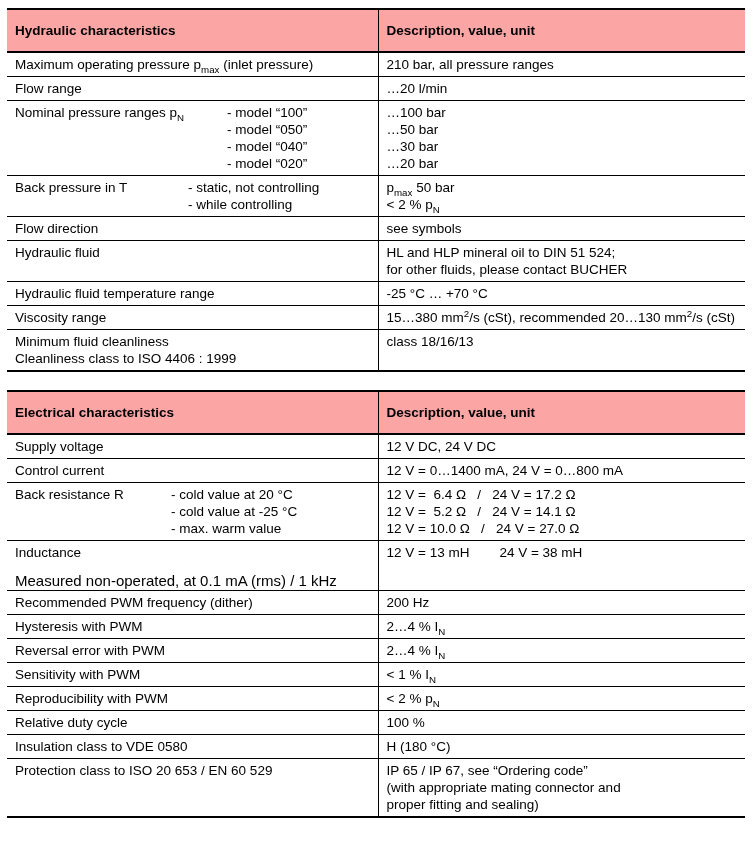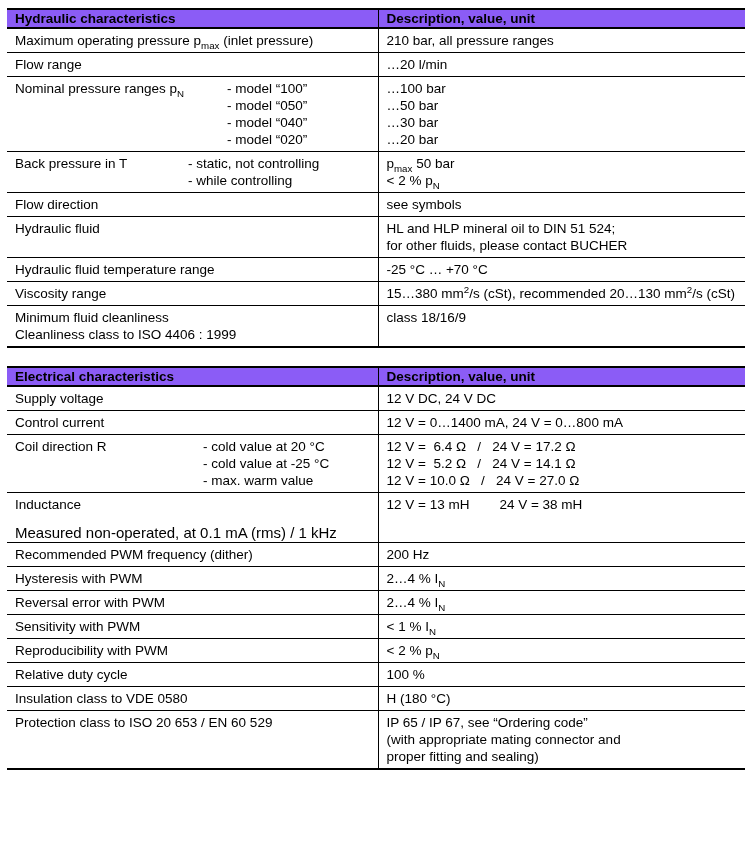--- a/index.html
+++ b/index.html
@@ -17,24 +17,24 @@
     width:738px;
     margin:0 0 18px 1px;
     border-top:2px solid #000;
   }
   table.spec th, table.spec td{
     vertical-align:top;
     text-align:left;
     line-height:17px;
   }
   table.spec thead th{
-    background:#8b5cf6;
+    background:#fca5a5;
     border-bottom:2px solid #000;
     font-weight:bold;
-    padding:0 8px;
+    padding:12px 8px;
   }
   table.spec tbody td{
     border-bottom:1px solid #000;
     padding:3px 8px;
   }
   table.spec tbody tr:last-child td{
     border-bottom:2px solid #000;
   }
   table.spec th.c2, table.spec td.c2{
     border-left:1px solid #000;
@@ -179,21 +179,21 @@
       <tr>
         <td class="c1">
           <div class="lblwrap">
             <div>
               <div class="vline">Minimum fluid cleanliness</div>
               <div class="vline">Cleanliness class to ISO 4406 : 1999</div>
             </div>
           </div>
         </td>
         <td class="c2">
-          <div class="vline">class 18/16/9</div>
+          <div class="vline">class 18/16/13</div>
         </td>
       </tr>
     </tbody>
 </table>
 
 <table class="spec">
   <colgroup>
       <col style="width:371px">
       <col style="width:367px">
     </colgroup>
@@ -225,23 +225,23 @@
           </div>
         </td>
         <td class="c2">
           <div class="vline">12 V = 0…1400 mA, 24 V = 0…800 mA</div>
         </td>
       </tr>
       <tr>
         <td class="c1">
           <div class="lblwrap">
             <div>
-              <div class="vline">Coil direction R</div>
-            </div>
-            <div class="sub" style="left: 188px;">
+              <div class="vline">Back resistance R</div>
+            </div>
+            <div class="sub" style="left: 156px;">
               <div class="vline">- cold value at 20 °C</div>
               <div class="vline">- cold value at -25 °C</div>
               <div class="vline">- max. warm value</div>
             </div>
           </div>
         </td>
         <td class="c2">
           <div class="vline">12 V =  6.4 Ω   /   24 V = 17.2 Ω</div>
           <div class="vline">12 V =  5.2 Ω   /   24 V = 14.1 Ω</div>
           <div class="vline">12 V = 10.0 Ω   /   24 V = 27.0 Ω</div>

